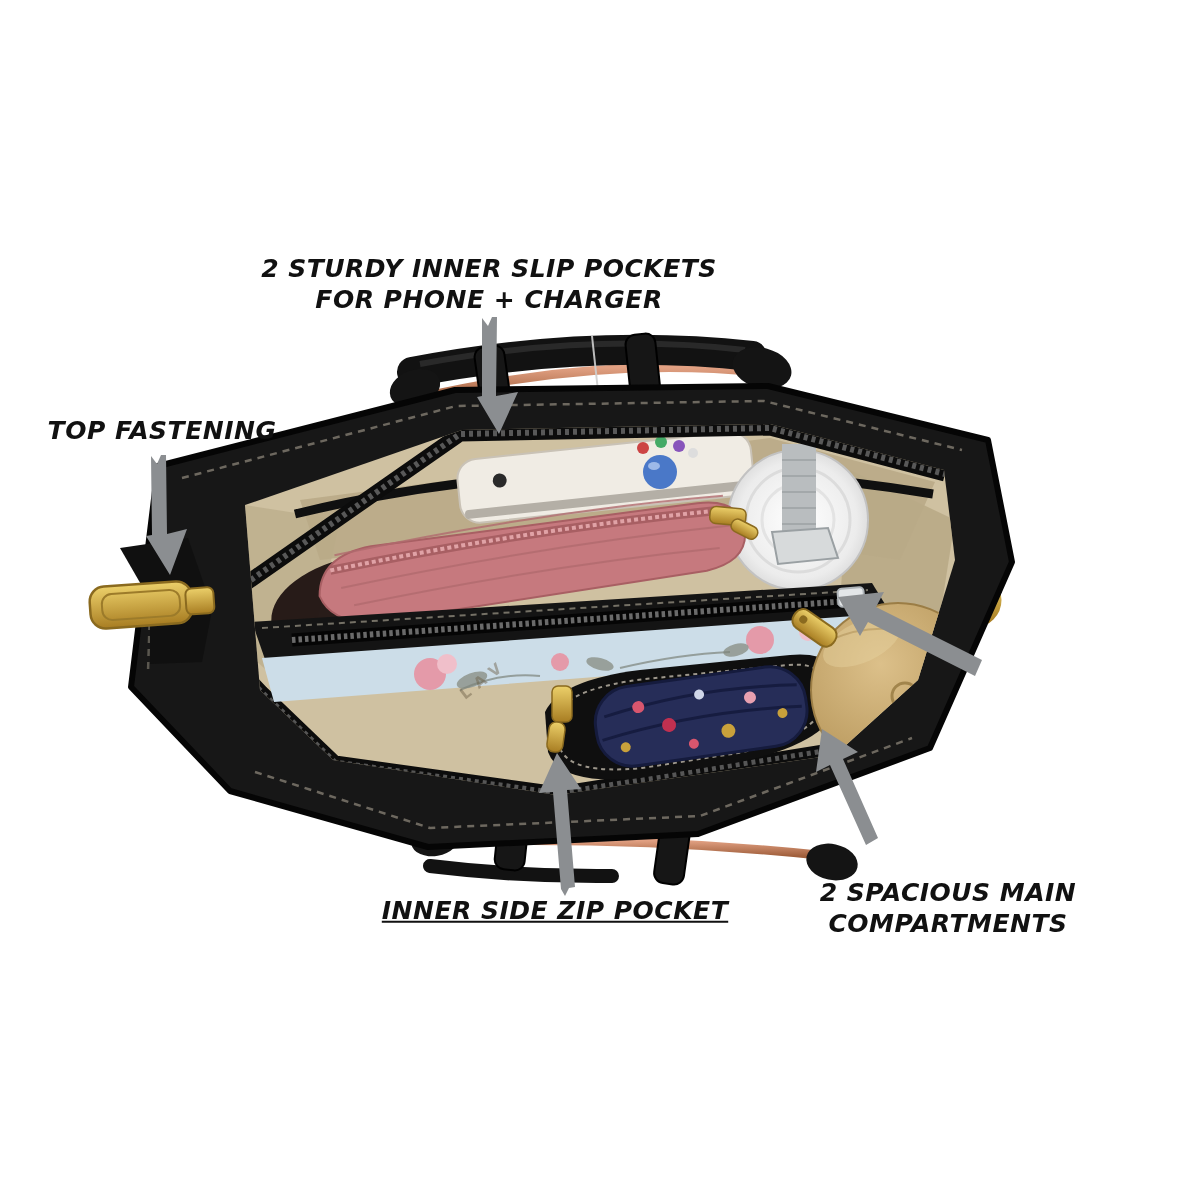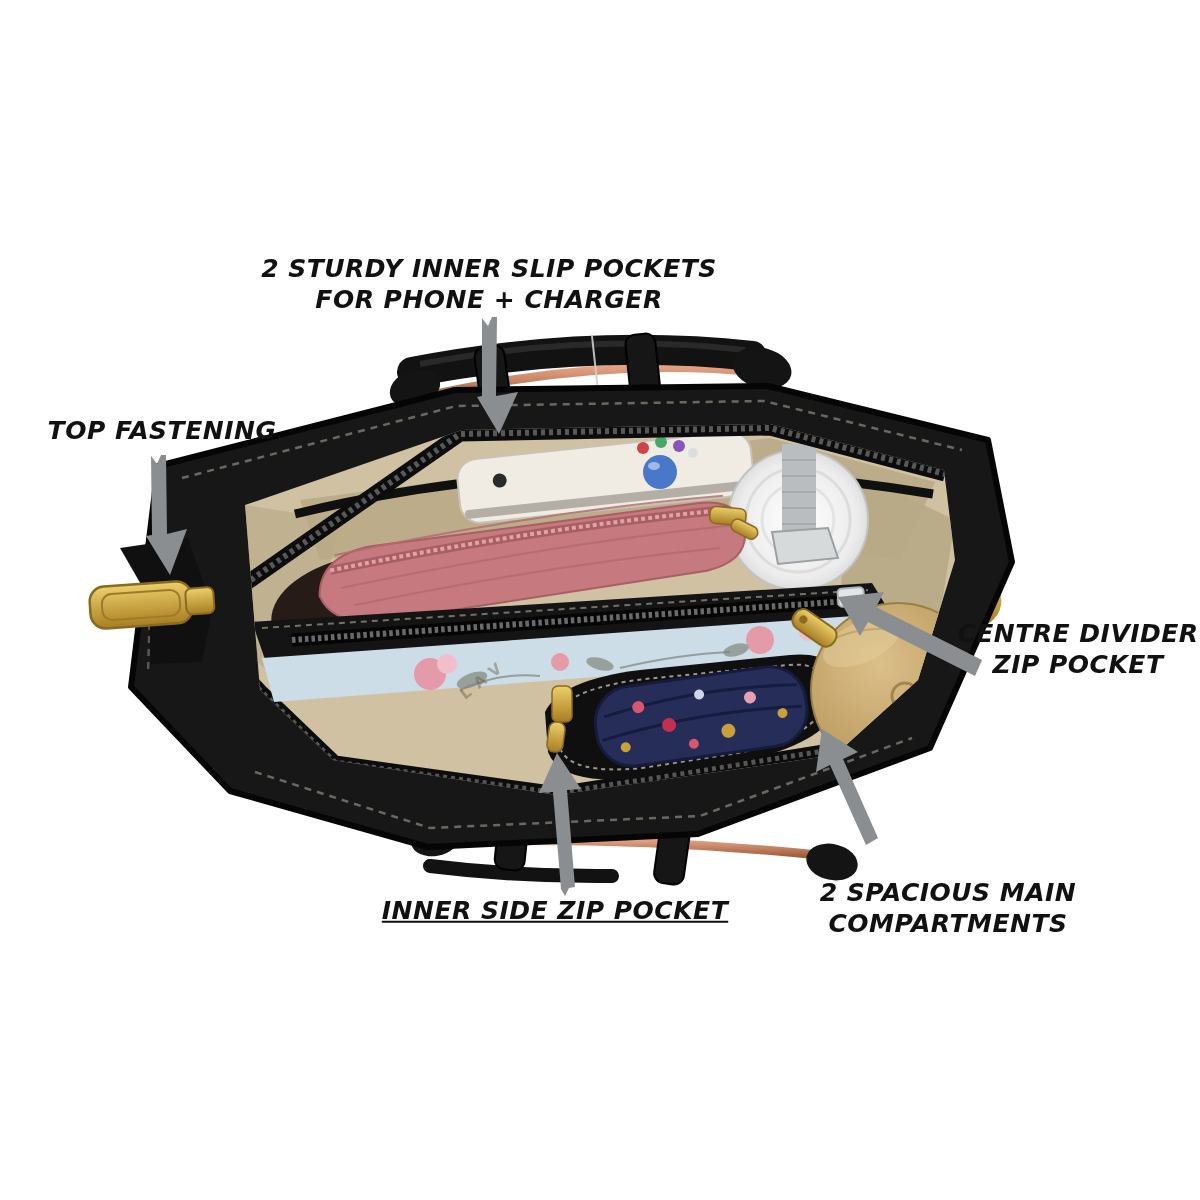--- a/index.html
+++ b/index.html
@@ -195,24 +195,20 @@
 
   <div class="callout" style="left:489px;top:284px;">
     <div>2 STURDY INNER SLIP POCKETS</div>
     <div>FOR PHONE + CHARGER</div>
   </div>
 
   <div class="callout" style="left:162px;top:413px;margin-top:18px;">
     <div>TOP FASTENING</div>
   </div>
 
-  <div class="callout" style="left:1078px;top:649px;">
-    <div>CENTRE DIVIDER</div>
-    <div>ZIP POCKET</div>
-  </div>
 
   <div class="callout" style="left:948px;top:878px;margin-top:30px;">
     <div>2 SPACIOUS MAIN</div>
     <div>COMPARTMENTS</div>
   </div>
 
   <div class="callout" style="left:555px;top:911px;text-decoration:underline;">
     <div>INNER SIDE ZIP POCKET</div>
   </div>
 

